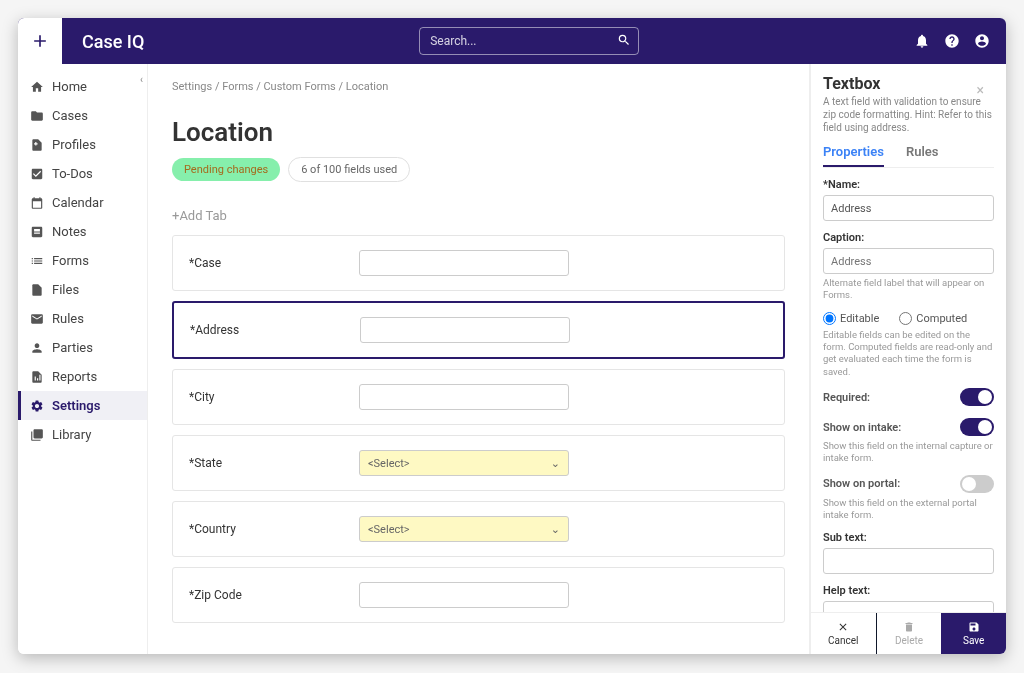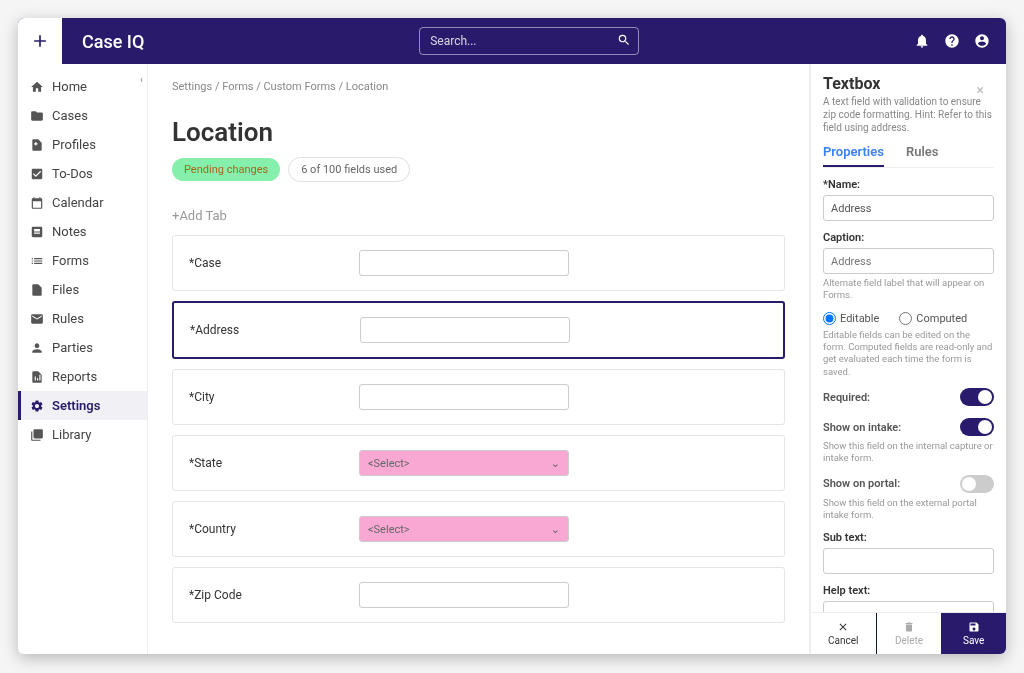--- a/index.html
+++ b/index.html
@@ -26,21 +26,21 @@
 .breadcrumb { font-size: 11px; color: #888; margin-bottom: 24px; }
 .page-title { font-size: 26px; font-weight: 600; color: #333; margin-bottom: 10px; }
 .badges { display: flex; gap: 8px; align-items: center; margin-bottom: 20px; }
 .badge-pending { background: #86efac; color: #a56a1d; font-size: 11px; padding: 5px 12px; border-radius: 14px; }
 .badge-count { background: #fff; border: 1px solid #e0e0e0; color: #666; font-size: 11px; padding: 5px 12px; border-radius: 14px; }
 .add-tab { font-size: 13px; color: #999; margin-bottom: 6px; padding: 6px 0; cursor: pointer; }
 .form-row { border: 1px solid #e5e5e5; border-radius: 3px; padding: 14px 16px; margin-bottom: 10px; display: flex; align-items: center; }
 .form-row.selected { border: 2px solid #2a1a6b; }
 .form-row-label { width: 170px; font-size: 12px; font-weight: 400; color: #333; }
 .form-row-input { border: 1px solid #ccc; border-radius: 3px; height: 26px; width: 210px; padding: 0 8px; font-size: 11px; color: #666; background: #fff; }
-.form-row-select { border: 1px solid #ccc; border-radius: 3px; height: 26px; width: 210px; padding: 0 8px; font-size: 11px; color: #666; background: #f9a8d4; display: flex; align-items: center; justify-content: space-between; }
+.form-row-select { border: 1px solid #ccc; border-radius: 3px; height: 26px; width: 210px; padding: 0 8px; font-size: 11px; color: #666; background: #fef9c3; display: flex; align-items: center; justify-content: space-between; }
 .insert-row { border: 1px dashed #ccc; border-radius: 3px; padding: 10px; text-align: center; font-size: 11px; color: #888; cursor: pointer; }
 .right-panel { width: 196px; background: #fff; display: flex; flex-direction: column; border-left: 1px solid #eee; }
 .panel-scroll { flex: 1; overflow-y: auto; padding: 10px 12px; font-size: 11px; color: #555; }
 .panel-title { font-size: 16px; font-weight: 700; color: #333; margin-bottom: 2px; }
 .panel-sub { font-size: 10px; color: #888; line-height: 1.3; margin-bottom: 10px; }
 .panel-close { position: absolute; right: 10px; top: 8px; color: #bbb; cursor: pointer; font-size: 14px; }
 .panel-header-wrap { position: relative; }
 .tabs { display: flex; gap: 22px; border-bottom: 1px solid #eee; margin-bottom: 10px; }
 .tab { font-size: 13px; font-weight: 600; padding-bottom: 6px; color: #777; cursor: pointer; }
 .tab.active { color: #3b82f6; border-bottom: 2px solid #2a1a6b; }

